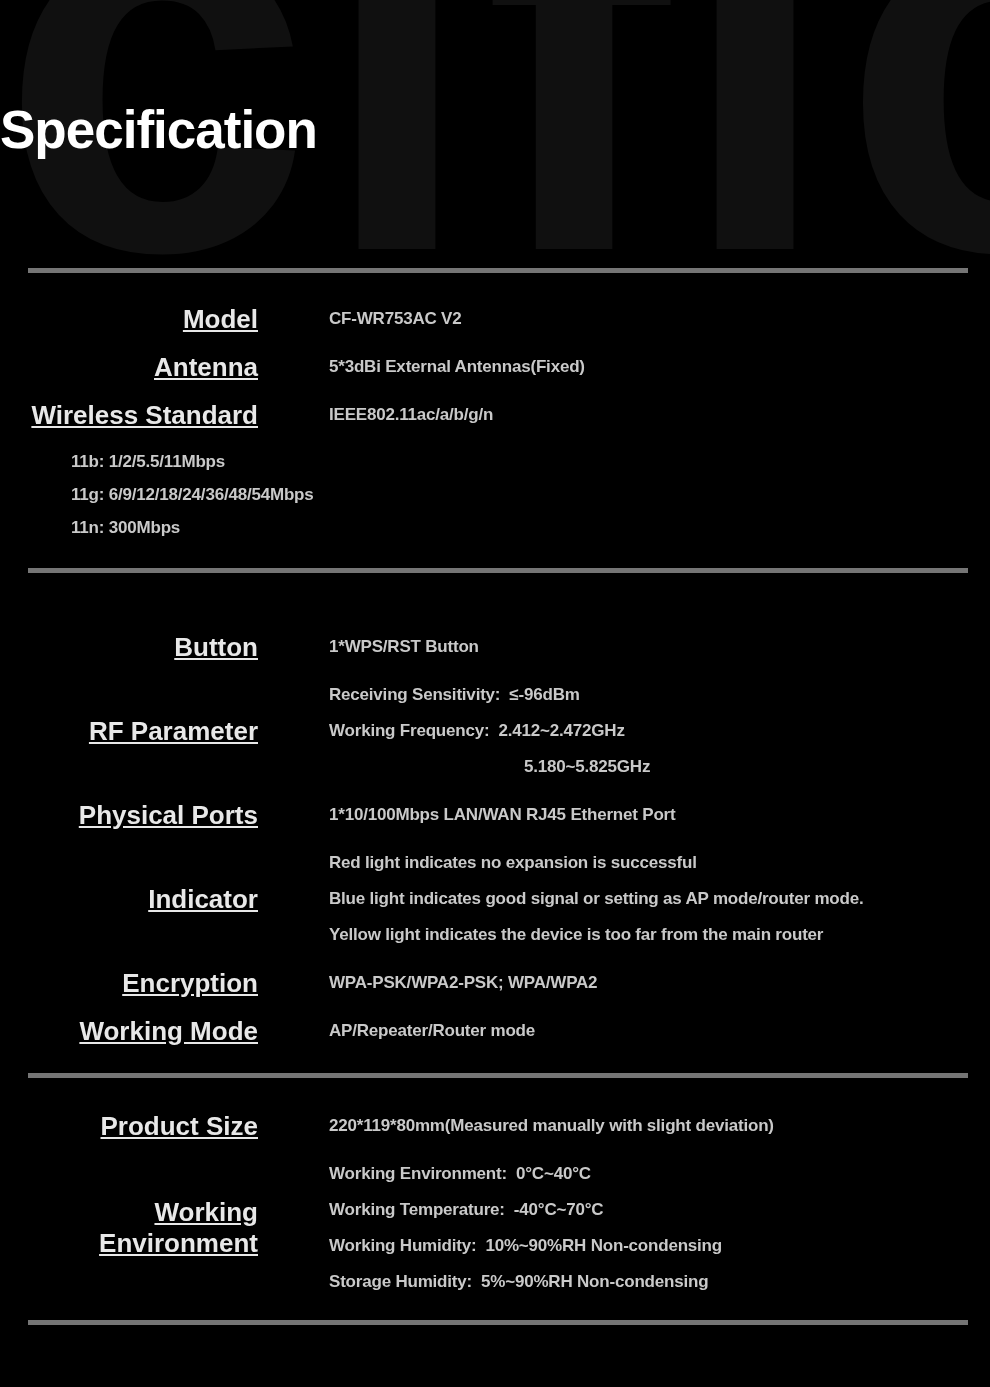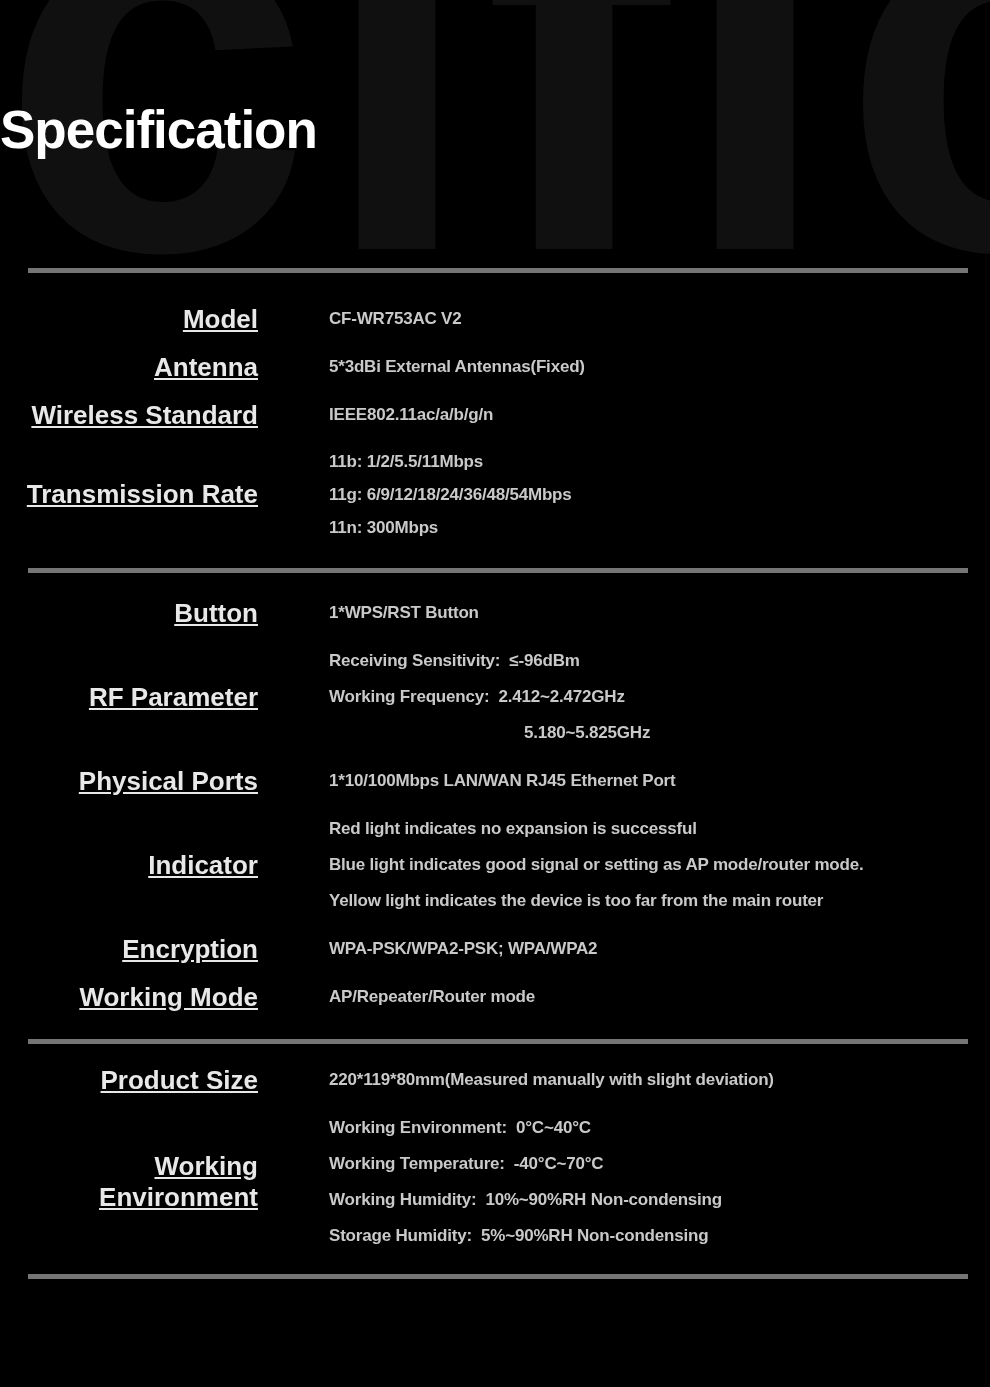--- a/index.html
+++ b/index.html
@@ -46,22 +46,22 @@
     z-index:2;
   }
   
   .divider{
     height:5px;
     margin:0 22px 0 28px;
     background:var(--divider);
   }
   
   .section-1{padding:28px 0 24px;}
-  .section-2{padding:22px 0 24px;}
-  .section-3{padding:18px 0 20px;}
+  .section-2{padding:32px 0 24px;margin-top:24px;}
+  .section-3{padding:30px 0 20px;}
   .row{display:flex;align-items:center;}
   .row + .row{margin-top:12px;}
   .label{
     flex:0 0 258px;
     width:258px;
     text-align:right;
     font-size:26px;
     font-weight:600;
     color:var(--label);
     text-decoration:underline;
@@ -100,21 +100,20 @@
             <div class="line">5*3dBi External Antennas(Fixed)</div>
           </div>
         </div>
         <div class="row">
           <div class="label">Wireless Standard</div>
           <div class="value">
             <div class="line">IEEE802.11ac/a/b/g/n</div>
           </div>
         </div>
         <div class="row compact">
-          <div class="label">Transmission Rate</div>
           <div class="value">
             <div class="line">11b: 1/2/5.5/11Mbps</div>
             <div class="line">11g: 6/9/12/18/24/36/48/54Mbps</div>
             <div class="line">11n: 300Mbps</div>
           </div>
         </div>
       </section>
       <div class="divider"></div>
       <section class="section section-2">
         <div class="row">

